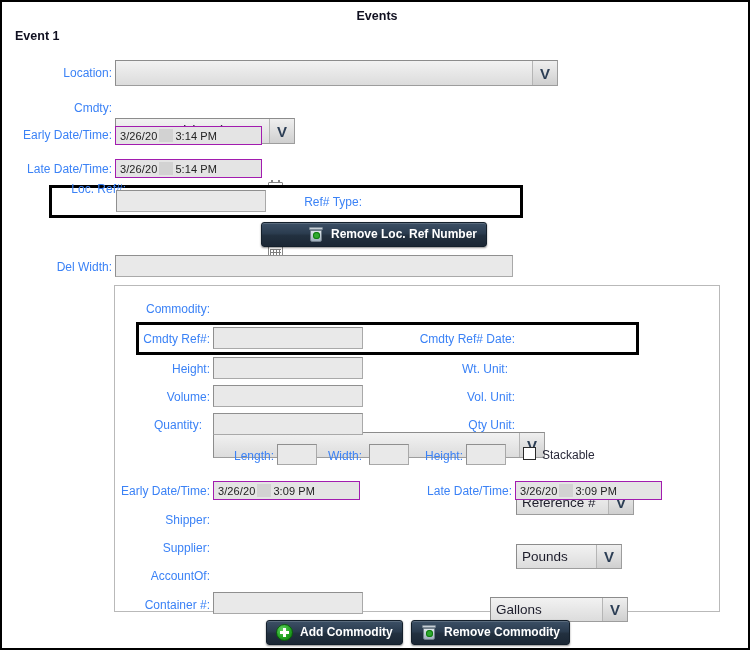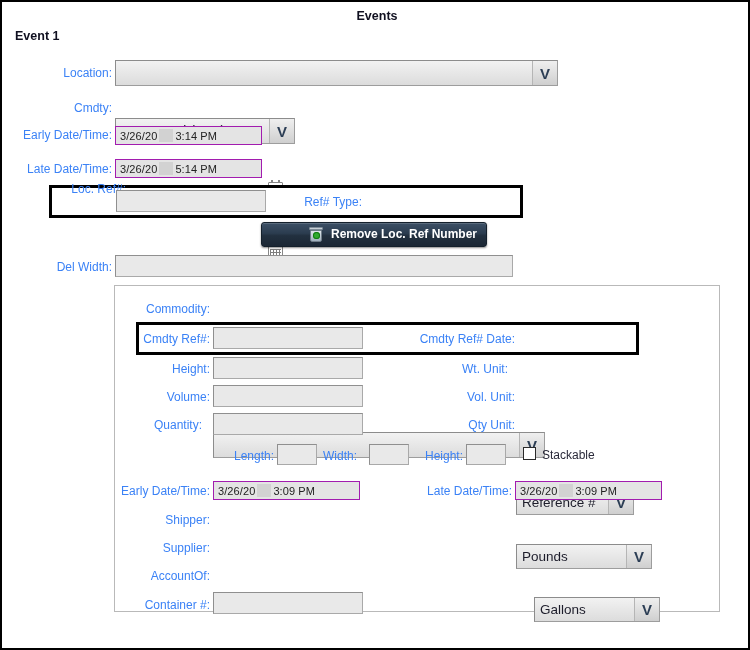--- a/index.html
+++ b/index.html
@@ -208,41 +208,41 @@
 
   <div class="abs lbl" style="left:395px;top:330px;width:118px;">Cmdty Ref# Date:</div>
   <div class="abs sel sm" style="left:514px;top:324px;width:118px;">
     <div class="val">Reference #</div>
     <div class="arw">V</div>
   </div>
 
   <div class="abs lbl" style="left:120px;top:360px;width:88px;">Height:</div>
   <div class="abs txt" style="left:211px;top:355px;width:150px;"></div>
   <div class="abs lbl" style="left:423px;top:360px;width:83px;">Wt. Unit:</div>
-  <div class="abs sel sm" style="left:514px;top:353px;width:136px;">
+  <div class="abs sel sm" style="left:514px;top:353px;width:106px;">
     <div class="val">Pounds</div>
     <div class="arw">V</div>
   </div>
 
   <div class="abs lbl" style="left:120px;top:388px;width:88px;">Volume:</div>
   <div class="abs txt" style="left:211px;top:383px;width:150px;"></div>
   <div class="abs lbl" style="left:430px;top:388px;width:83px;">Vol. Unit:</div>
-  <div class="abs sel sm" style="left:532px;top:381px;width:126px;">
+  <div class="abs sel sm" style="left:488px;top:381px;width:138px;">
     <div class="val">Gallons</div>
     <div class="arw">V</div>
   </div>
 
   <div class="abs lbl" style="left:112px;top:416px;width:88px;">Quantity:</div>
   <div class="abs txt" style="left:211px;top:411px;width:150px;"></div>
   <div class="abs lbl" style="left:430px;top:416px;width:83px;">Qty Unit:</div>
 
   <div class="abs lbl" style="left:206px;top:447px;width:66px;">Length:</div>
   <div class="abs txt sm" style="left:275px;top:442px;width:40px;"></div>
 
-  <div class="abs lbl" style="left:316px;top:447px;width:44px;text-align:center;">Width:</div>
+  <div class="abs lbl" style="left:316px;top:447px;width:44px;">Width:</div>
   <div class="abs txt sm" style="left:367px;top:442px;width:40px;"></div>
 
   <div class="abs lbl" style="left:411px;top:447px;width:50px;">Height:</div>
   <div class="abs txt sm" style="left:464px;top:442px;width:40px;"></div>
 
   <div class="abs cbx" style="left:521px;top:445px;"></div>
   <div class="abs cbxlbl" style="left:540px;top:446px;">Stackable</div>
 
   <div class="abs lbl" style="left:116px;top:482px;width:92px;">Early Date/Time:</div>
   <div class="abs datefld" style="left:211px;top:479px;width:147px;">
@@ -260,14 +260,26 @@
 
   <div class="abs lbl" style="left:120px;top:511px;width:88px;">Shipper:</div>
 
   <div class="abs lbl" style="left:120px;top:539px;width:88px;">Supplier:</div>
 
   <div class="abs lbl" style="left:120px;top:567px;width:88px;">AccountOf:</div>
 
   <div class="abs lbl" style="left:118px;top:596px;width:90px;">Container #:</div>
   <div class="abs txt" style="left:211px;top:590px;width:150px;"></div>
 
+  <div class="abs btn" style="left:264px;top:618px;">
+    <span class="ico-plus"></span>
+    <span class="cap">Add Commodity</span>
+  </div>
+  <div class="abs btn" style="left:409px;top:618px;">
+    <span class="ico-trash">
+      <span class="lid"></span>
+        <span class="can"></span>
+        <span class="rec"></span>
+    </span>
+    <span class="cap">Remove Commodity</span>
+  </div>
 
 </div>
 
 </body></html>

